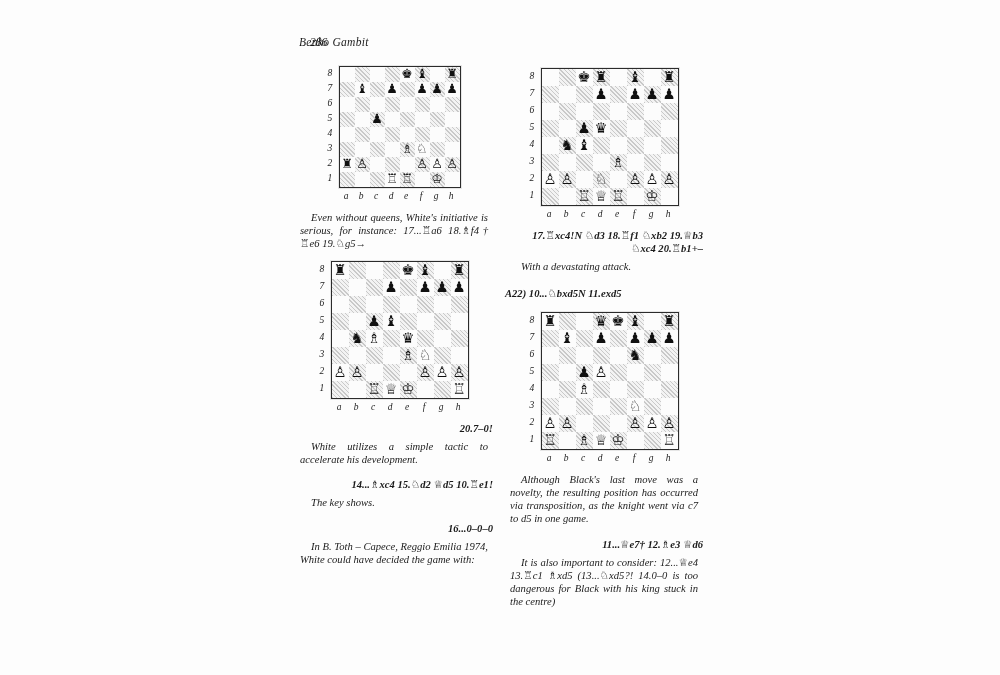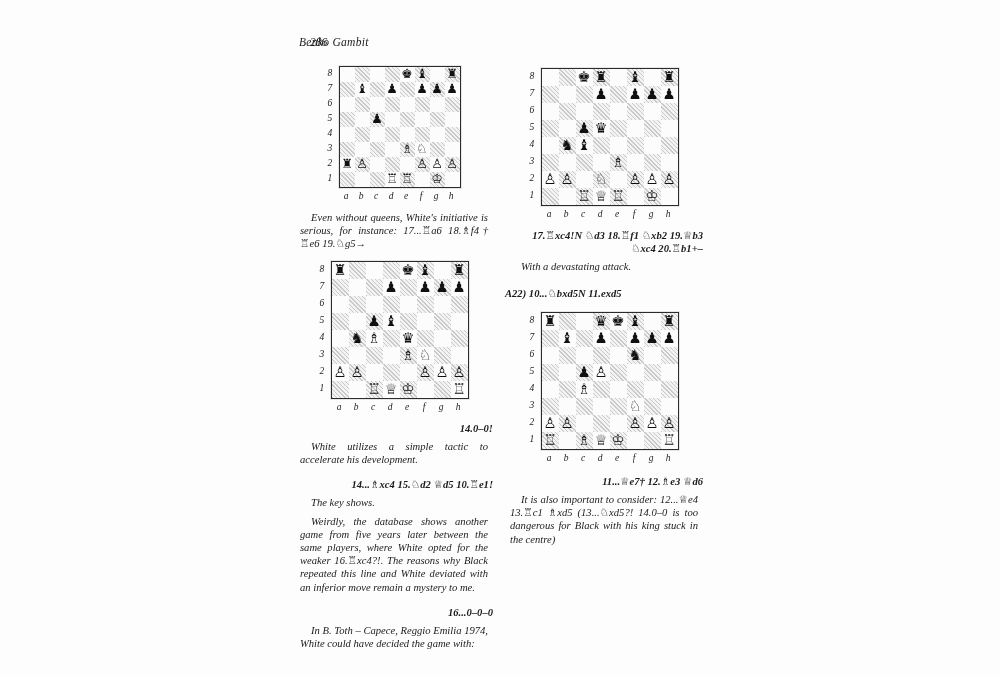--- a/index.html
+++ b/index.html
@@ -232,25 +232,24 @@
             <div class="coord">c</div>
             <div class="coord">d</div>
             <div class="coord">e</div>
             <div class="coord">f</div>
             <div class="coord">g</div>
             <div class="coord">h</div>
           </div>
       </div>
     </div>
 
-    <p class="moves tight">14.0–0!</p>
+    <p class="moves tight">20.7–0!</p>
     <p class="para">White utilizes a simple tactic to accelerate his development.</p>
     <p class="moves">14...♗xc4 15.♘d2 ♕d5 10.♖e1!</p>
     <p class="para">The key shows.</p>
-    <p class="para">Weirdly, the database shows another game from five years later between the same players, where White opted for the weaker 16.♖xc4?!. The reasons why Black repeated this line and White deviated with an inferior move remain a mystery to me.</p>
     <p class="moves">16...0–0–0</p>
     <p class="para">In B. Toth – Capece, Reggio Emilia 1974, White could have decided the game with:</p>
   </div>
 
   <div class="col right">
 
     <div class="diagram sz17" style="margin-top:8px;">
       <div class="dgrid">
         <div class="ranks">
             <div class="coord">8</div>
@@ -429,17 +428,18 @@
             <div class="coord">c</div>
             <div class="coord">d</div>
             <div class="coord">e</div>
             <div class="coord">f</div>
             <div class="coord">g</div>
             <div class="coord">h</div>
           </div>
       </div>
     </div>
 
+    <p class="para">Although Black's last move was a novelty, the resulting position has occurred via transposition, as the knight went via c7 to d5 in one game.</p>
     <p class="moves">11...♕e7† 12.♗e3 ♕d6</p>
     <p class="para">It is also important to consider: 12...♕e4 13.♖c1 ♗xd5 (13...♘xd5?! 14.0–0 is too dangerous for Black with his king stuck in the centre)</p>
   </div>
 
 </div>
 
 </body></html>

